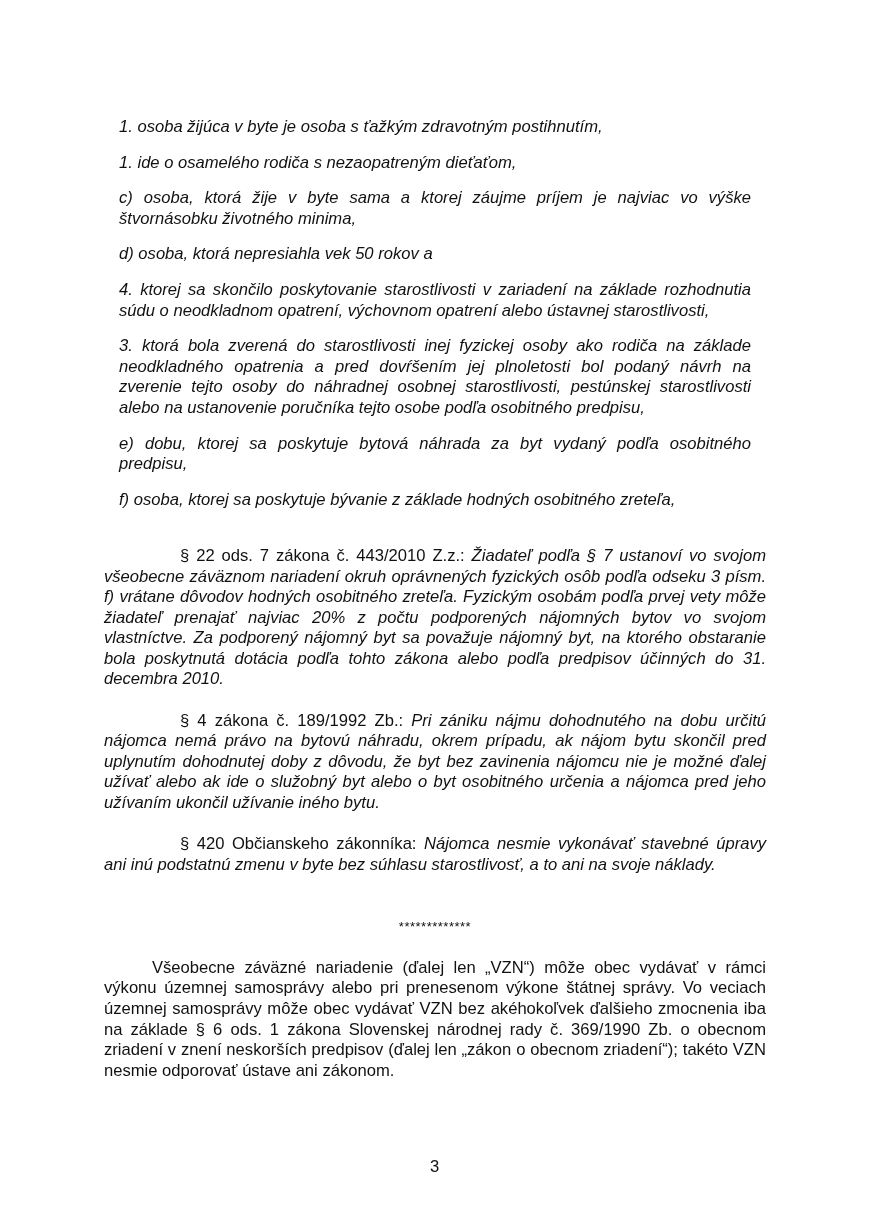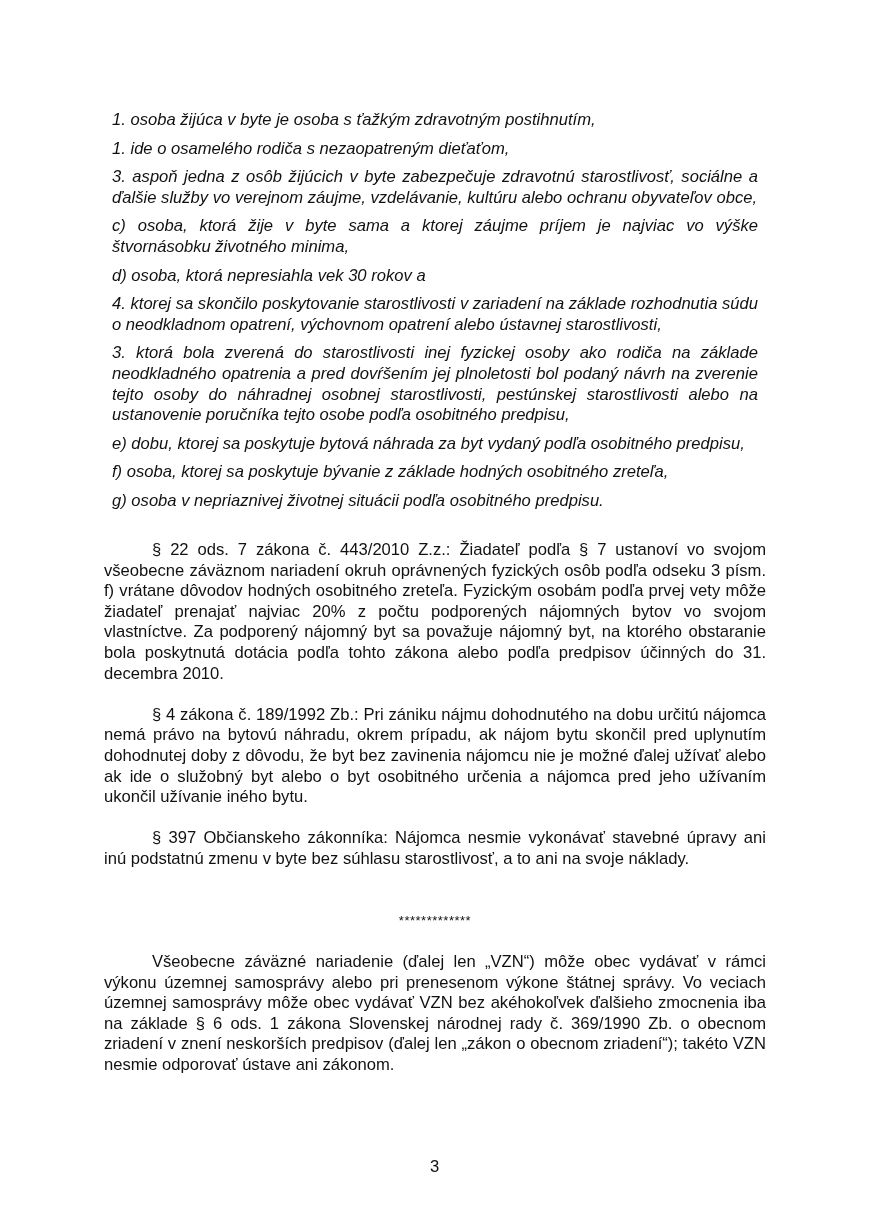--- a/index.html
+++ b/index.html
@@ -17,36 +17,38 @@
     }
     .page {
       position: absolute;
       left: 104px;
       top: 102px;
       width: 662px;
       font-size: 16.6px;
       line-height: 20.6px;
     }
     .block p {
-      margin: 8px;
+      margin: 15px;
       text-align: justify;
     }
     .list p {
       font-style: italic;
       text-align: justify;
     }
     .para {
       text-indent: 48px;
       text-align: justify;
       margin: 0;
     }
     .para .ref {
       font-style: normal;
+      margin-left: 28px;
     }
     .para .quote {
+      font-style: italic;
     }
     .gap {
       height: 20.6px;
     }
     .separator {
       text-align: center;
       font-size: 13px;
       letter-spacing: 0.5px;
       line-height: 20.6px;
       margin: 0;
@@ -65,41 +67,39 @@
     }
   </style>
 </head>
 <body>
 
 <div class="page">
 
   <div class="block list">
     <p>1. osoba žijúca v byte je osoba s ťažkým zdravotným postihnutím,</p>
     <p>1. ide o osamelého rodiča s nezaopatreným dieťaťom,</p>
-    <p>3. aspoň jedna z osôb žijúcich v byte zabezpečuje zdravotnú starostlivosť, sociálne a ďalšie služby vo verejnom záujme, vzdelávanie, kultúru alebo ochranu obyvateľov obce,</p>
     <p>c) osoba, ktorá žije v byte sama a ktorej záujme príjem je najviac vo výške štvornásobku životného minima,</p>
-    <p>d) osoba, ktorá nepresiahla vek 30 rokov a</p>
+    <p>d) osoba, ktorá nepresiahla vek 50 rokov a</p>
     <p>4. ktorej sa skončilo poskytovanie starostlivosti v zariadení na základe rozhodnutia súdu o neodkladnom opatrení, výchovnom opatrení alebo ústavnej starostlivosti,</p>
     <p>3. ktorá bola zverená do starostlivosti inej fyzickej osoby ako rodiča na základe neodkladného opatrenia a pred dovŕšením jej plnoletosti bol podaný návrh na zverenie tejto osoby do náhradnej osobnej starostlivosti, pestúnskej starostlivosti alebo na ustanovenie poručníka tejto osobe podľa osobitného predpisu,</p>
     <p>e) dobu, ktorej sa poskytuje bytová náhrada za byt vydaný podľa osobitného predpisu,</p>
     <p>f) osoba, ktorej sa poskytuje bývanie z základe hodných osobitného zreteľa,</p>
-    <p>g) osoba v nepriaznivej životnej situácii podľa osobitného predpisu.</p>
   </div>
 
   <div class="gap"></div>
 
   <p class="para"><span class="ref">§ 22 ods. 7 zákona č. 443/2010 Z.z.: </span><span class="quote">Žiadateľ podľa § 7 ustanoví vo svojom všeobecne záväznom nariadení okruh oprávnených fyzických osôb podľa odseku 3 písm. f) vrátane dôvodov hodných osobitného zreteľa. Fyzickým osobám podľa prvej vety môže žiadateľ prenajať najviac 20% z počtu podporených nájomných bytov vo svojom vlastníctve. Za podporený nájomný byt sa považuje nájomný byt, na ktorého obstaranie bola poskytnutá dotácia podľa tohto zákona alebo podľa predpisov účinných do 31. decembra 2010.</span></p>
 
   <div class="gap"></div>
 
   <p class="para"><span class="ref">§ 4 zákona č. 189/1992 Zb.: </span><span class="quote">Pri zániku nájmu dohodnutého na dobu určitú nájomca nemá právo na bytovú náhradu, okrem prípadu, ak nájom bytu skončil pred uplynutím dohodnutej doby z dôvodu, že byt bez zavinenia nájomcu nie je možné ďalej užívať alebo ak ide o služobný byt alebo o byt osobitného určenia a nájomca pred jeho užívaním ukončil užívanie iného bytu.</span></p>
 
   <div class="gap"></div>
 
-  <p class="para"><span class="ref">§ 397 Občianskeho zákonníka: </span><span class="quote">Nájomca nesmie vykonávať stavebné úpravy ani inú podstatnú zmenu v byte bez súhlasu starostlivosť, a to ani na svoje náklady.</span></p>
+  <p class="para"><span class="ref">§ 420 Občianskeho zákonníka: </span><span class="quote">Nájomca nesmie vykonávať stavebné úpravy ani inú podstatnú zmenu v byte bez súhlasu starostlivosť, a to ani na svoje náklady.</span></p>
 
   <div class="gap"></div>
 
 
   <div class="gap"></div>
 
   <p class="separator">*************</p>
 
   <div class="gap-big"></div>
 

